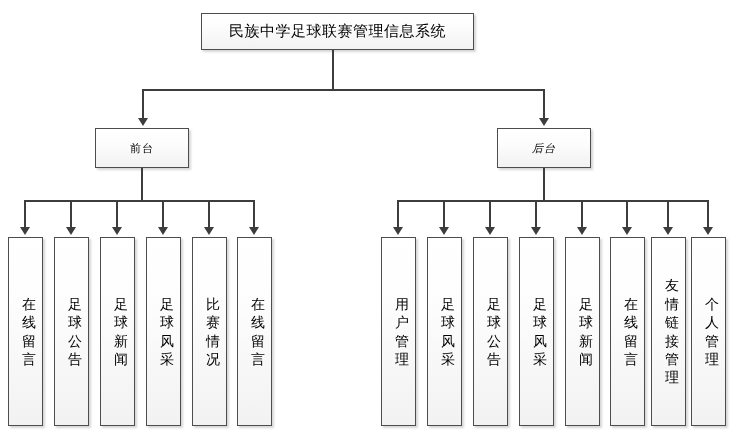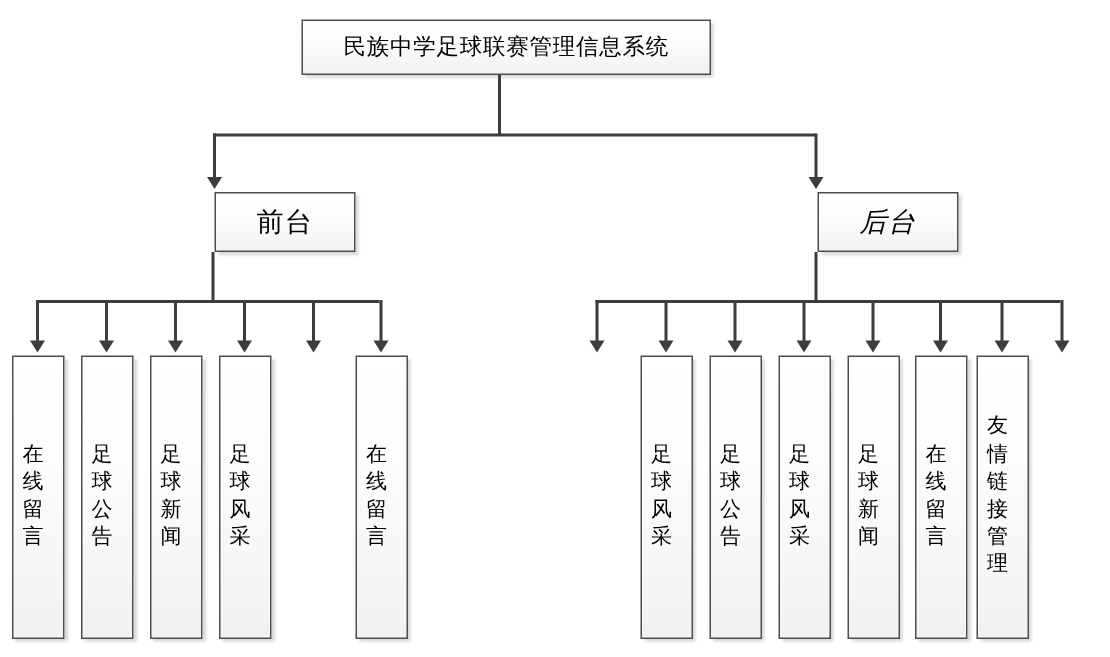--- a/index.html
+++ b/index.html
@@ -45,44 +45,42 @@
     height: 37px;
     font-size: 15px;
     letter-spacing: 0.5px;
   }
 
   
   .node-branch {
     top: 128px;
     width: 94px;
     height: 40px;
-    font-size: 18px;
+    font-size: 11px;
     letter-spacing: 1px;
-    margin-left: 48px;
   }
   .node-branch.front { left: 95px; }
   .node-branch.back  { left: 497px; font-style: italic; }
 
   
   .node-leaf {
     top: 237px;
     width: 35px;
     height: 189px;
     font-size: 14px;
   }
   .leaf-label {
     display: block;
     line-height: 1.32;
     width: 100%;
-    text-align: left;
+    text-align: right;
     word-break: break-all;
     white-space: normal;
     padding: 0 6px;
     box-sizing: border-box;
-    font-family: Liberation Serif, serif;
   }
 
   
   .line-v, .line-h {
     position: absolute;
     background: #3d3d3d;
   }
   .line-v { width: 2px; }
   .line-h { height: 2px; }
 
@@ -147,20 +145,23 @@
   </div>
   <div class="node node-leaf" style="left:54px;">
     <span class="leaf-label">足球公告</span>
   </div>
   <div class="node node-leaf" style="left:100px;">
     <span class="leaf-label">足球新闻</span>
   </div>
   <div class="node node-leaf" style="left:146px;">
     <span class="leaf-label">足球风采</span>
   </div>
+  <div class="node node-leaf" style="left:192px;">
+    <span class="leaf-label">比赛情况</span>
+  </div>
   <div class="node node-leaf" style="left:237px;">
     <span class="leaf-label">在线留言</span>
   </div>
 
   <div class="line-v" style="left:543px; top:168px; height:33px;"></div>
   <div class="line-h" style="left:397px; top:200px; width:310px;"></div>
 
   <div class="line-v" style="left:397px; top:200px; height:28px;"></div>
   <div class="arrow" style="left:393px; top:227px;"></div>
 
@@ -178,32 +179,38 @@
 
   <div class="line-v" style="left:626px; top:200px; height:28px;"></div>
   <div class="arrow" style="left:622px; top:227px;"></div>
 
   <div class="line-v" style="left:667px; top:200px; height:28px;"></div>
   <div class="arrow" style="left:663px; top:227px;"></div>
 
   <div class="line-v" style="left:707px; top:200px; height:28px;"></div>
   <div class="arrow" style="left:703px; top:227px;"></div>
 
+  <div class="node node-leaf" style="left:381px;">
+    <span class="leaf-label">用户管理</span>
+  </div>
   <div class="node node-leaf" style="left:427px;">
     <span class="leaf-label">足球风采</span>
   </div>
   <div class="node node-leaf" style="left:473px;">
     <span class="leaf-label">足球公告</span>
   </div>
   <div class="node node-leaf" style="left:519px;">
     <span class="leaf-label">足球风采</span>
   </div>
   <div class="node node-leaf" style="left:565px;">
     <span class="leaf-label">足球新闻</span>
   </div>
   <div class="node node-leaf" style="left:610px;">
     <span class="leaf-label">在线留言</span>
   </div>
   <div class="node node-leaf" style="left:651px;">
     <span class="leaf-label">友情链接管理</span>
   </div>
+  <div class="node node-leaf" style="left:691px;">
+    <span class="leaf-label">个人管理</span>
+  </div>
 
 </div>
 
 </body></html>

